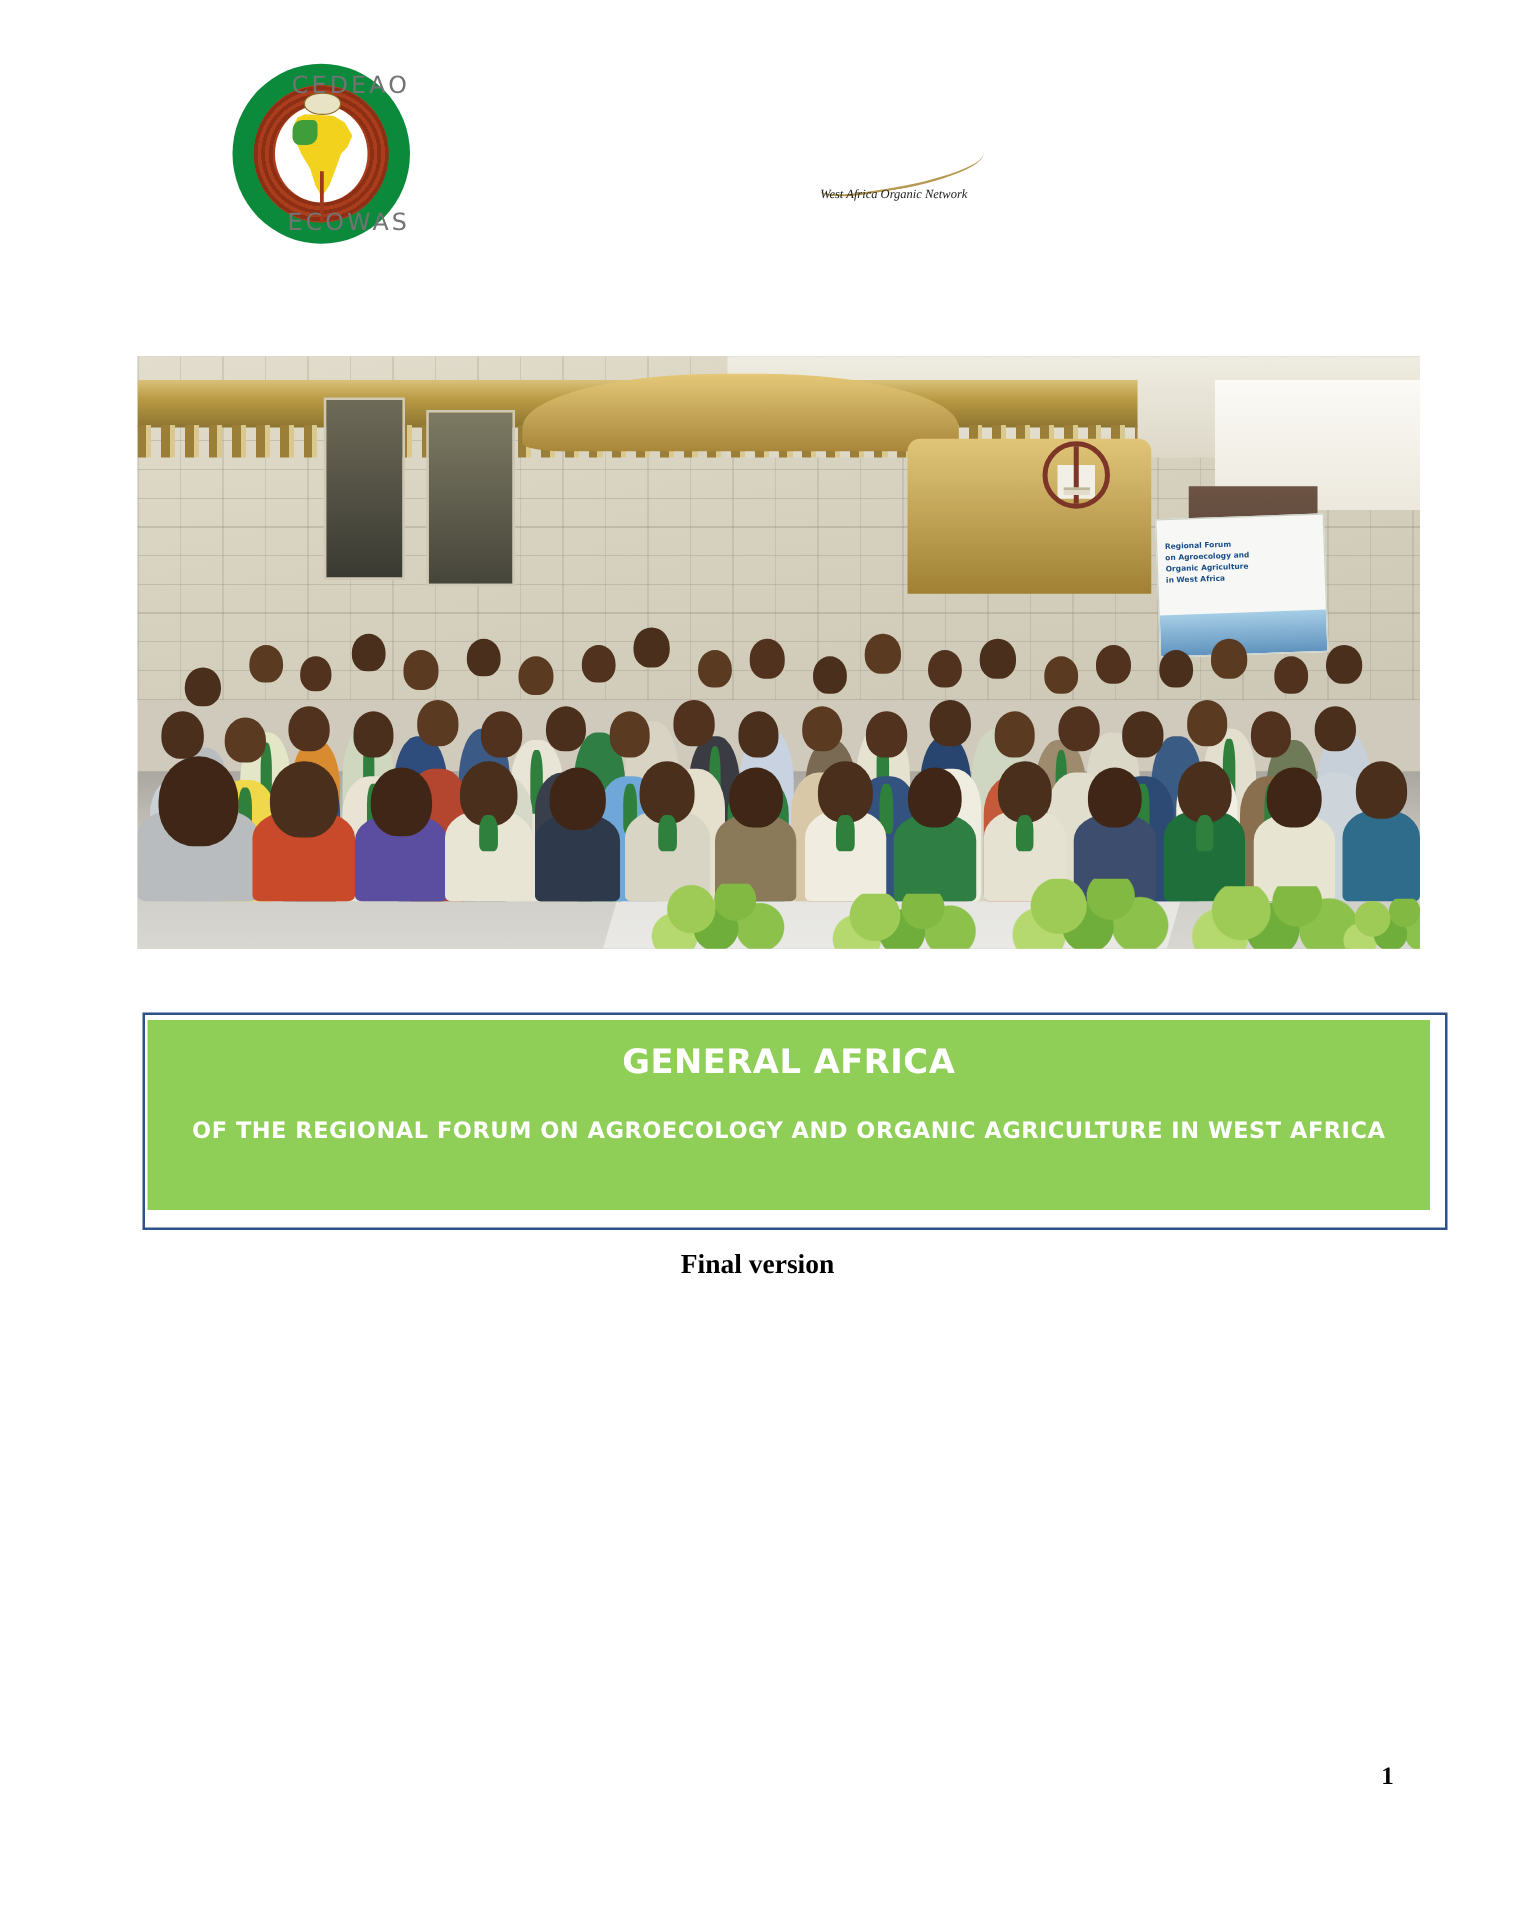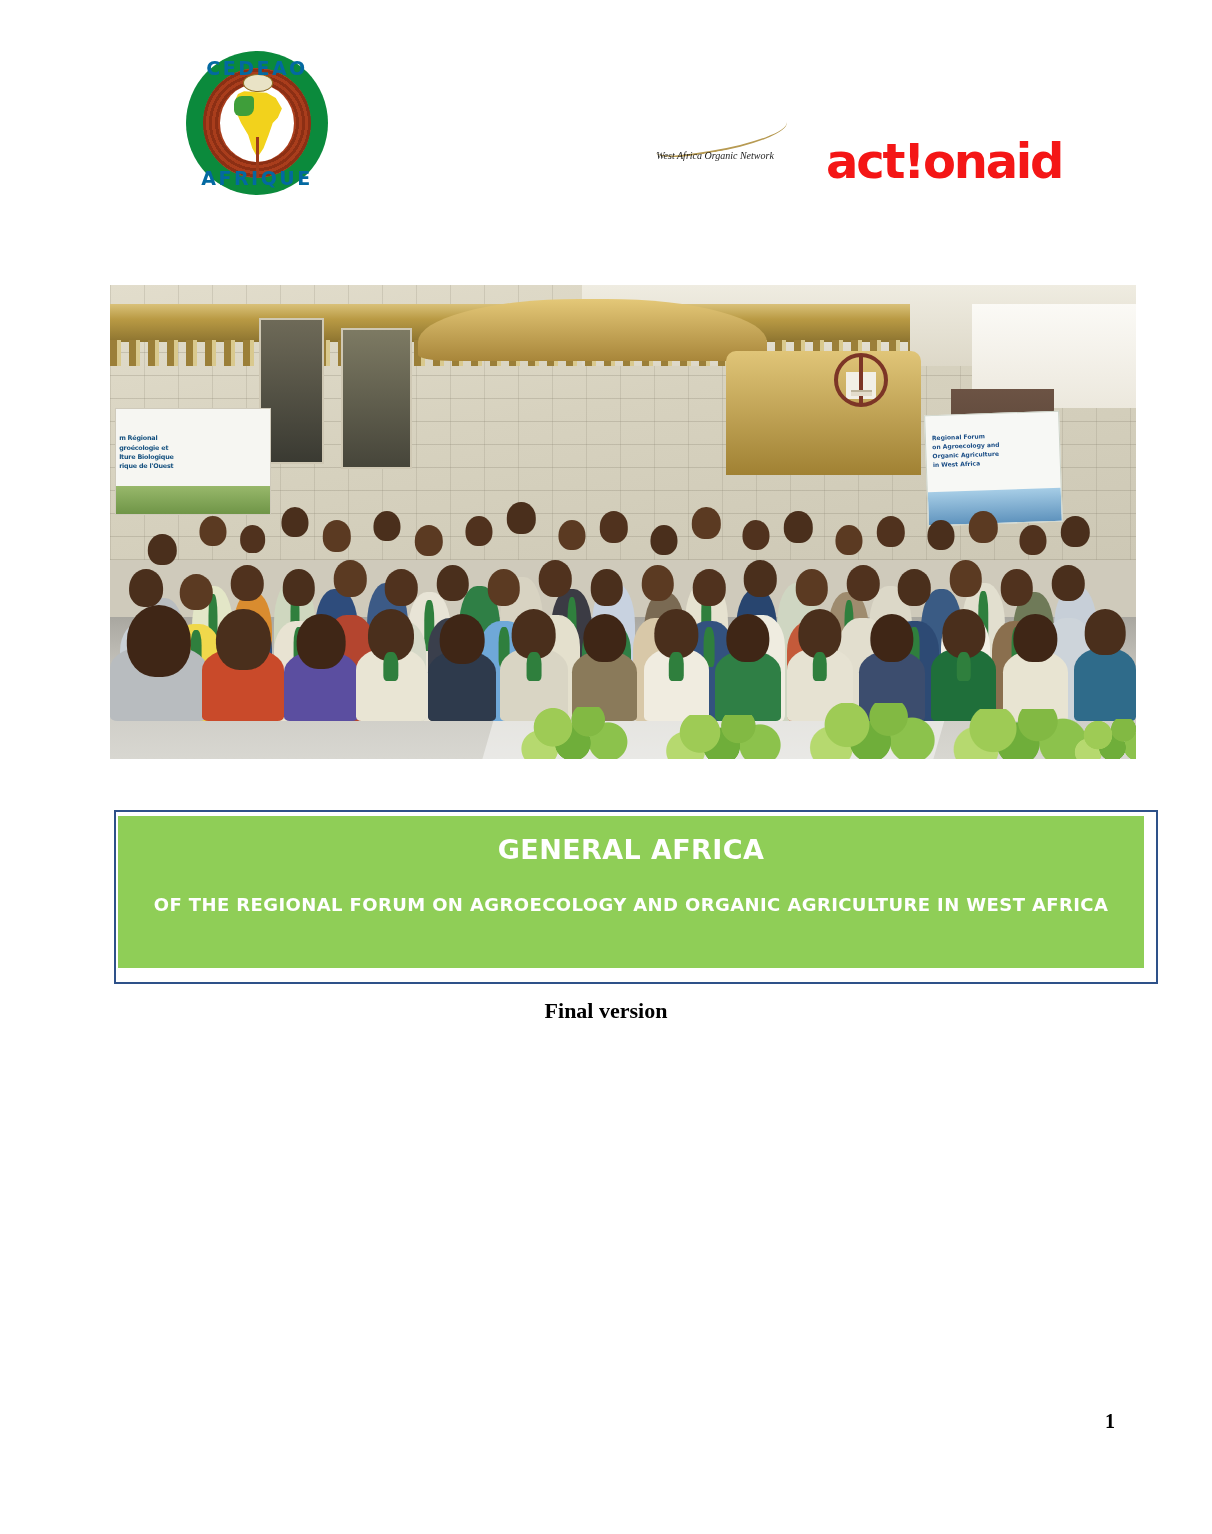--- a/index.html
+++ b/index.html
@@ -93,24 +93,24 @@
     top: 16%;
     width: 20%;
     height: 11%;
     border-radius: 50%;
     background: #e9e3c6;
     border: 1.2px solid #8c6b20;
   }
   .ecowas-txt-top, .ecowas-txt-bot {
     position: absolute;
     left: 0; right: 0;
-    text-align: center;
+    text-align: right;
     font-family: "DejaVu Sans", sans-serif;
-    font-weight: bold;
-    color: #0369a1;
+    font-weight: normal;
+    color: #737373;
     letter-spacing: 2.5px;
   }
   .ecowas-txt-top { top: 6px;  font-size: 19px; }
   .ecowas-txt-bot { bottom: 6px; font-size: 19px; }
 
   
   .tao {
     position: absolute;
     left: 424px;
     top: 58px;
@@ -546,59 +546,49 @@
 
   <div class="ecowas">
     <div class="ecowas-ring"></div>
     <div class="ecowas-mid"></div>
     <div class="ecowas-core"></div>
     <div class="ecowas-africa"></div>
     <div class="ecowas-africa-green"></div>
     <div class="ecowas-stem"></div>
     <div class="ecowas-star"></div>
     <div class="ecowas-txt-top">CEDEAO</div>
-    <div class="ecowas-txt-bot">AFRIQUE</div>
+    <div class="ecowas-txt-bot">ECOWAS</div>
   </div>
 
 
   <div class="wafronet">
     <div class="wafronet-swoosh"></div>
     <div class="wafronet-sub">West Africa Organic Network</div>
   </div>
 
-  <div class="actionaid">act!onaid</div>
 </div>
 
 <div class="photo">
   <div class="ph-wall"></div>
   <div class="ph-wall-blocks"></div>
   <div class="ph-ceiling"></div>
   <div class="ph-white-wall"></div>
   <div class="ph-cornice"></div>
   <div class="ph-dentils"></div>
   <div class="ph-arch"></div>
   <div class="ph-doorA"></div>
   <div class="ph-doorB"></div>
   <div class="ph-frame">
     <div class="ph-plaque">
       <div class="ph-seal"></div>
       <div class="ph-plaque-bar"></div>
     </div>
   </div>
   <div class="ph-dark-pillar"></div>
 
-  <div class="ph-sign">
-    <div class="ph-sign-txt">
-      <div>m Régional</div>
-      <div>groécologie et</div>
-      <div>lture Biologique</div>
-      <div>rique de l'Ouest</div>
-    </div>
-    <div class="ph-sign-foot"></div>
-  </div>
 
   <div class="ph-sign2">
     <div class="ph-sign2-txt">
       <div>Regional Forum</div>
       <div>on Agroecology and</div>
       <div>Organic Agriculture</div>
       <div>in West Africa</div>
     </div>
     <div class="ph-sign2-foot"></div>
   </div>

